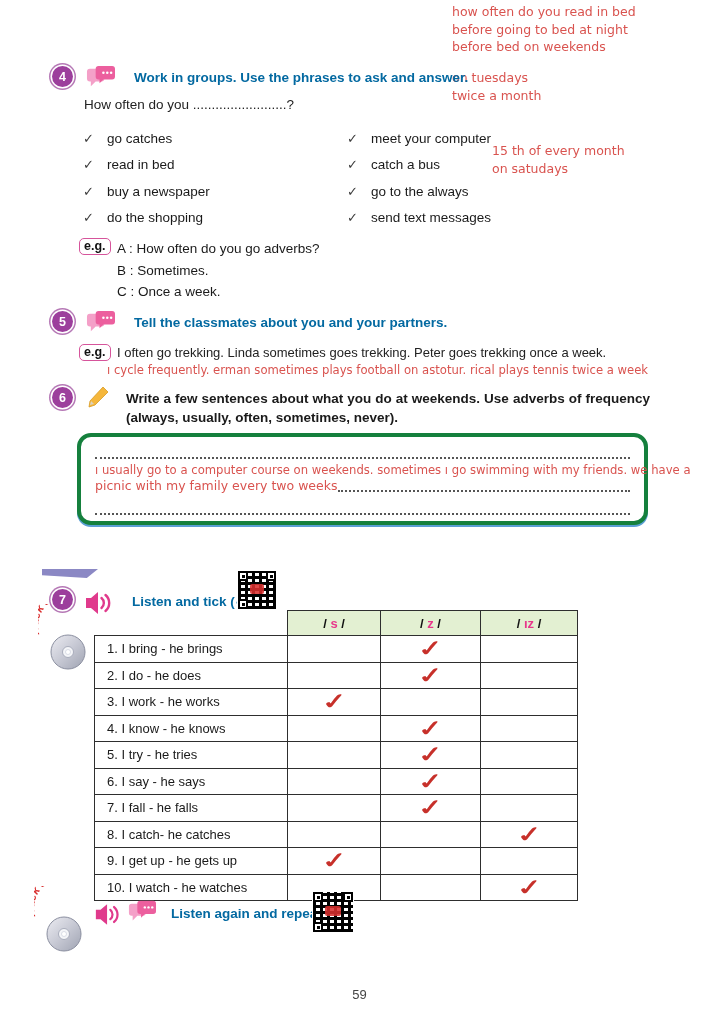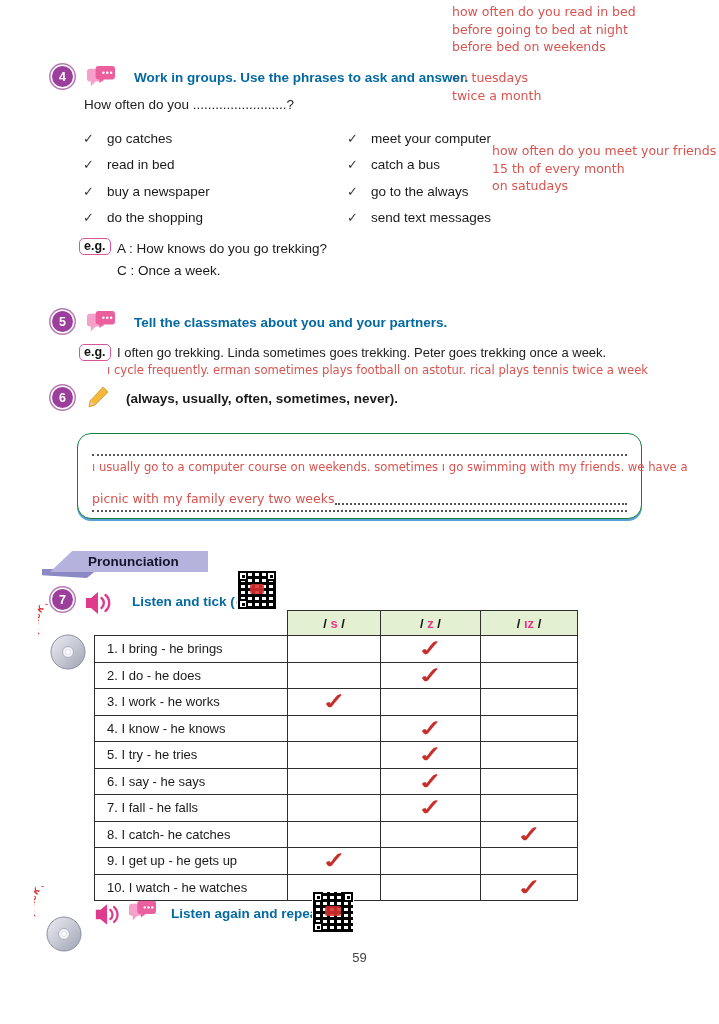--- a/index.html
+++ b/index.html
@@ -26,21 +26,21 @@
   
   .egbox{border:1.5px solid #d6549b;border-radius:5px;padding:0px 4px 1px 4px;
          font-weight:700;font-size:12.5px;color:#111;background:#fff;}
   .eglines div{line-height:21.5px;font-size:13.5px;}
 
   
   .ex6title{width:524px;font-weight:700;font-size:13.5px;line-height:19px;}
   .just{text-align:justify;text-align-last:justify;}
 
   
-  .bluebox{width:563px;height:84px;border:1px solid #15803d;border-radius:14px;background:#fff;
+  .bluebox{width:563px;height:84px;border:4px solid #15803d;border-radius:14px;background:#fff;
            box-shadow:0 2px 0 #5b9fd4;}
   .dotline{border-bottom:2px dotted #555;height:0;}
 
   
   .banner{width:158px;height:21px;background:#b5b2de;
           clip-path:polygon(14% 0,100% 0,100% 100%,0 100%);
           font-weight:700;font-size:13.5px;color:#14142b;line-height:21px;padding-left:38px;box-sizing:border-box;}
   .bannerfold{width:56px;height:9px;background:#8b88c4;clip-path:polygon(0 0,100% 0,80% 100%,0 70%);}
 
   
@@ -56,38 +56,37 @@
 
   
   .qr{background:#fff;}
   .qr .fill{position:absolute;inset:1px;
      background:repeating-linear-gradient(90deg,#000 0 3px,transparent 3px 7px),
                 repeating-linear-gradient(0deg,#000 0 3px,#fff 3px 6px);}
   .qr .eye{position:absolute;width:10px;height:10px;border:2.5px solid #000;background:#fff;box-sizing:border-box;}
   .qr .eye:after{content:"";position:absolute;inset:1.5px;background:#000;}
   .qr .redmark{position:absolute;left:32%;top:36%;width:36%;height:24%;background:rgba(217,48,47,.88);border-radius:2px;}
 
-  .pagenum{width:100%;text-align:center;font-size:13px;color:#444;}
+  .pagenum{width:100%;text-align:center;font-size:13px;color:#444;margin-top:37px;}
 </style>
 </head>
 <body>
 
 <div class="page">
 
   <div class="abs hand" style="left:452px;top:3px;">
       <div>how often do you read in bed</div>
       <div>before going to bed at night</div>
       <div>before bed on weekends</div>
     </div>
   <div class="abs hand" style="left:452px;top:69px;">
       <div>on tuesdays</div>
       <div>twice a month</div>
     </div>
   <div class="abs hand" style="left:492px;top:142px;">
-      <div>how often do you meet your friends</div>
       <div>15 th of every month</div>
       <div>on satudays</div>
     </div>
 
   <div class="abs badge" style="left:52px;top:66px;">4</div>
   <span class="abs" style="left:84px;top:64px;">
     <svg width="33" height="29" viewBox="0 0 34 30">
       <path d="M3 8 q0-3 3-3 h12 q3 0 3 3 v7 q0 3-3 3 h-6 l-5 5 v-5 h-1 q-3 0-3-3z" fill="#f4a0c8"></path>
       <path d="M12 5 q0-3 3-3 h14 q3 0 3 3 v8 q0 3-3 3 h-9 l-4 4 v-4 h-1 q-3 0-3-3z" fill="#ec5f9e"></path>
       <circle cx="20" cy="9" r="1.3" fill="#fff"></circle>
@@ -130,21 +129,22 @@
         <span>go to the always</span>
       </div>
       <div class="phrase">
         <span class="chk">✓</span>
         <span>send text messages</span>
       </div>
     </div>
 
   <span class="abs egbox" style="left:79px;top:238px;">e.g.</span>
   <div class="abs eglines" style="left:117px;top:238px;">
-      <div>A : How knows do you go trekking?</div>
+      <div>A : How often do you go adverbs?</div>
+      <div>B : Sometimes.</div>
       <div>C : Once a week.</div>
     </div>
 
   <div class="abs badge" style="left:52px;top:311px;">5</div>
   <span class="abs" style="left:84px;top:309px;">
     <svg width="33" height="29" viewBox="0 0 34 30">
       <path d="M3 8 q0-3 3-3 h12 q3 0 3 3 v7 q0 3-3 3 h-6 l-5 5 v-5 h-1 q-3 0-3-3z" fill="#f4a0c8"></path>
       <path d="M12 5 q0-3 3-3 h14 q3 0 3 3 v8 q0 3-3 3 h-9 l-4 4 v-4 h-1 q-3 0-3-3z" fill="#ec5f9e"></path>
       <circle cx="20" cy="9" r="1.3" fill="#fff"></circle>
         <circle cx="24" cy="9" r="1.3" fill="#fff"></circle>
@@ -158,35 +158,35 @@
   <div class="abs hand fitline" style="left:107px;top:361px;">ı cycle frequently. erman sometimes plays football on astotur. rical plays tennis twice a week</div>
 
   <div class="abs badge" style="left:52px;top:387px;">6</div>
   <span class="abs" style="left:84px;top:385px;">
     <svg width="26" height="27" viewBox="0 0 26 27">
       <path d="M19 2 l5 5 -13 13 -6 2 1-6z" fill="#f5b73c" stroke="#d89b22" stroke-width="0.8"></path>
       <path d="M6 20 l1-4 3 3z" fill="#d9d2c4"></path>
     </svg>
   </span>
   <div class="abs ex6title" style="left:126px;top:389px;">
+    <div class="just">Write a few sentences about what you do at weekends. Use adverbs of frequency</div>
     <div>(always, usually, often, sometimes, never).</div>
   </div>
 
   <div class="abs bluebox" style="left:77px;top:433px;">
     <div class="abs dotline" style="left:14px;right:14px;top:20px;"></div>
     <div class="abs hand fitline" style="left:14px;top:24px;">ı usually go to a computer course on weekends. sometimes ı go swimming with my friends. we have a</div>
     <div class="abs" style="left:14px;right:14px;top:40px;display:flex;align-items:flex-end;">
-      <span class="hand" style="white-space:nowrap;margin-top:16px;">picnic with my family every two weeks</span>
+      <span class="hand" style="white-space:nowrap;">picnic with my family every two weeks</span>
       <span class="dotline" style="flex:1;margin-bottom:3px;"></span>
     </div>
     <div class="abs dotline" style="left:14px;right:14px;top:76px;"></div>
   </div>
 
   <div class="abs bannerfold" style="left:42px;top:569px;"></div>
-  <div class="abs banner" style="left:50px;top:551px;">Pronunciation</div>
 
   <div class="abs badge" style="left:52px;top:589px;">7</div>
   <span class="abs" style="left:84px;top:590px;">
     <svg width="30" height="26" viewBox="0 0 30 26">
       <path d="M2 8 h5 l7 -6 v22 l-7 -6 H2 z" fill="#e03a8c"></path>
       <path d="M17.5 8 a6.5 6.5 0 0 1 0 10" stroke="#e03a8c" stroke-width="2.4" fill="none" stroke-linecap="round"></path>
       <path d="M21.5 5 a10.5 10.5 0 0 1 0 16" stroke="#e03a8c" stroke-width="2.4" fill="none" stroke-linecap="round"></path>
     </svg>
   </span>
   <div class="abs extitle" style="left:124px;top:593px;">Listen and tick (✓).</div>

